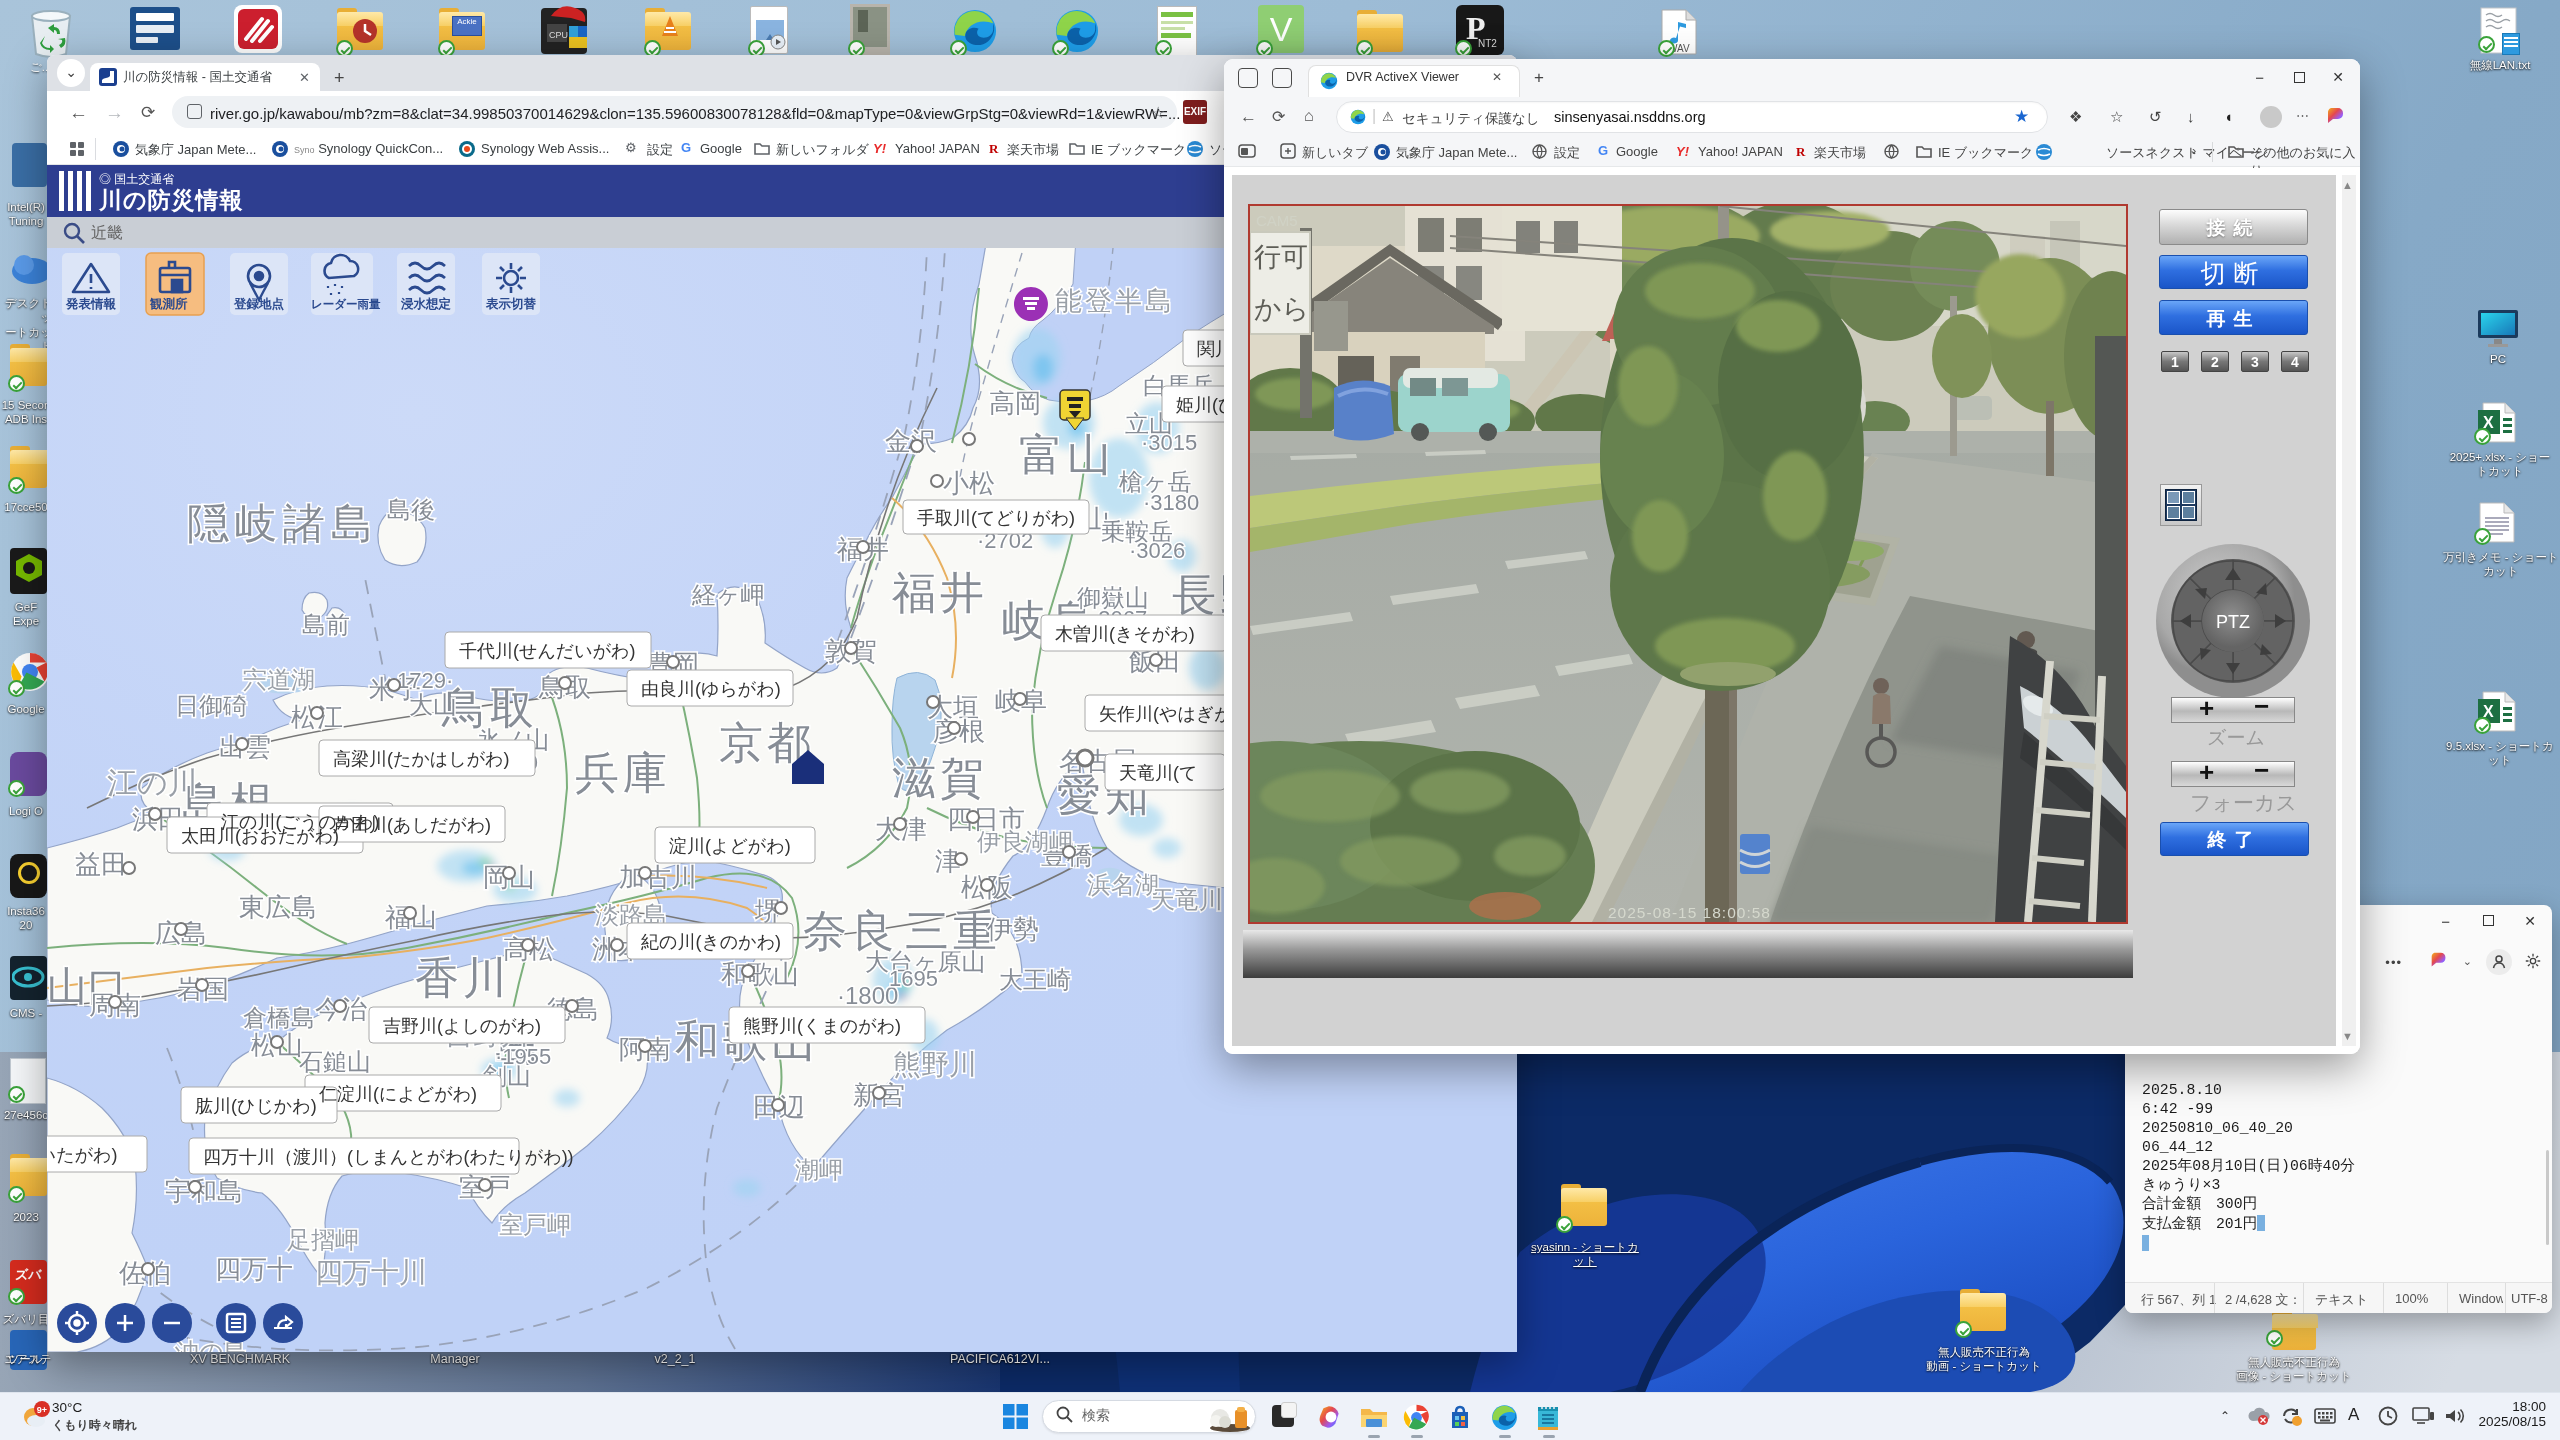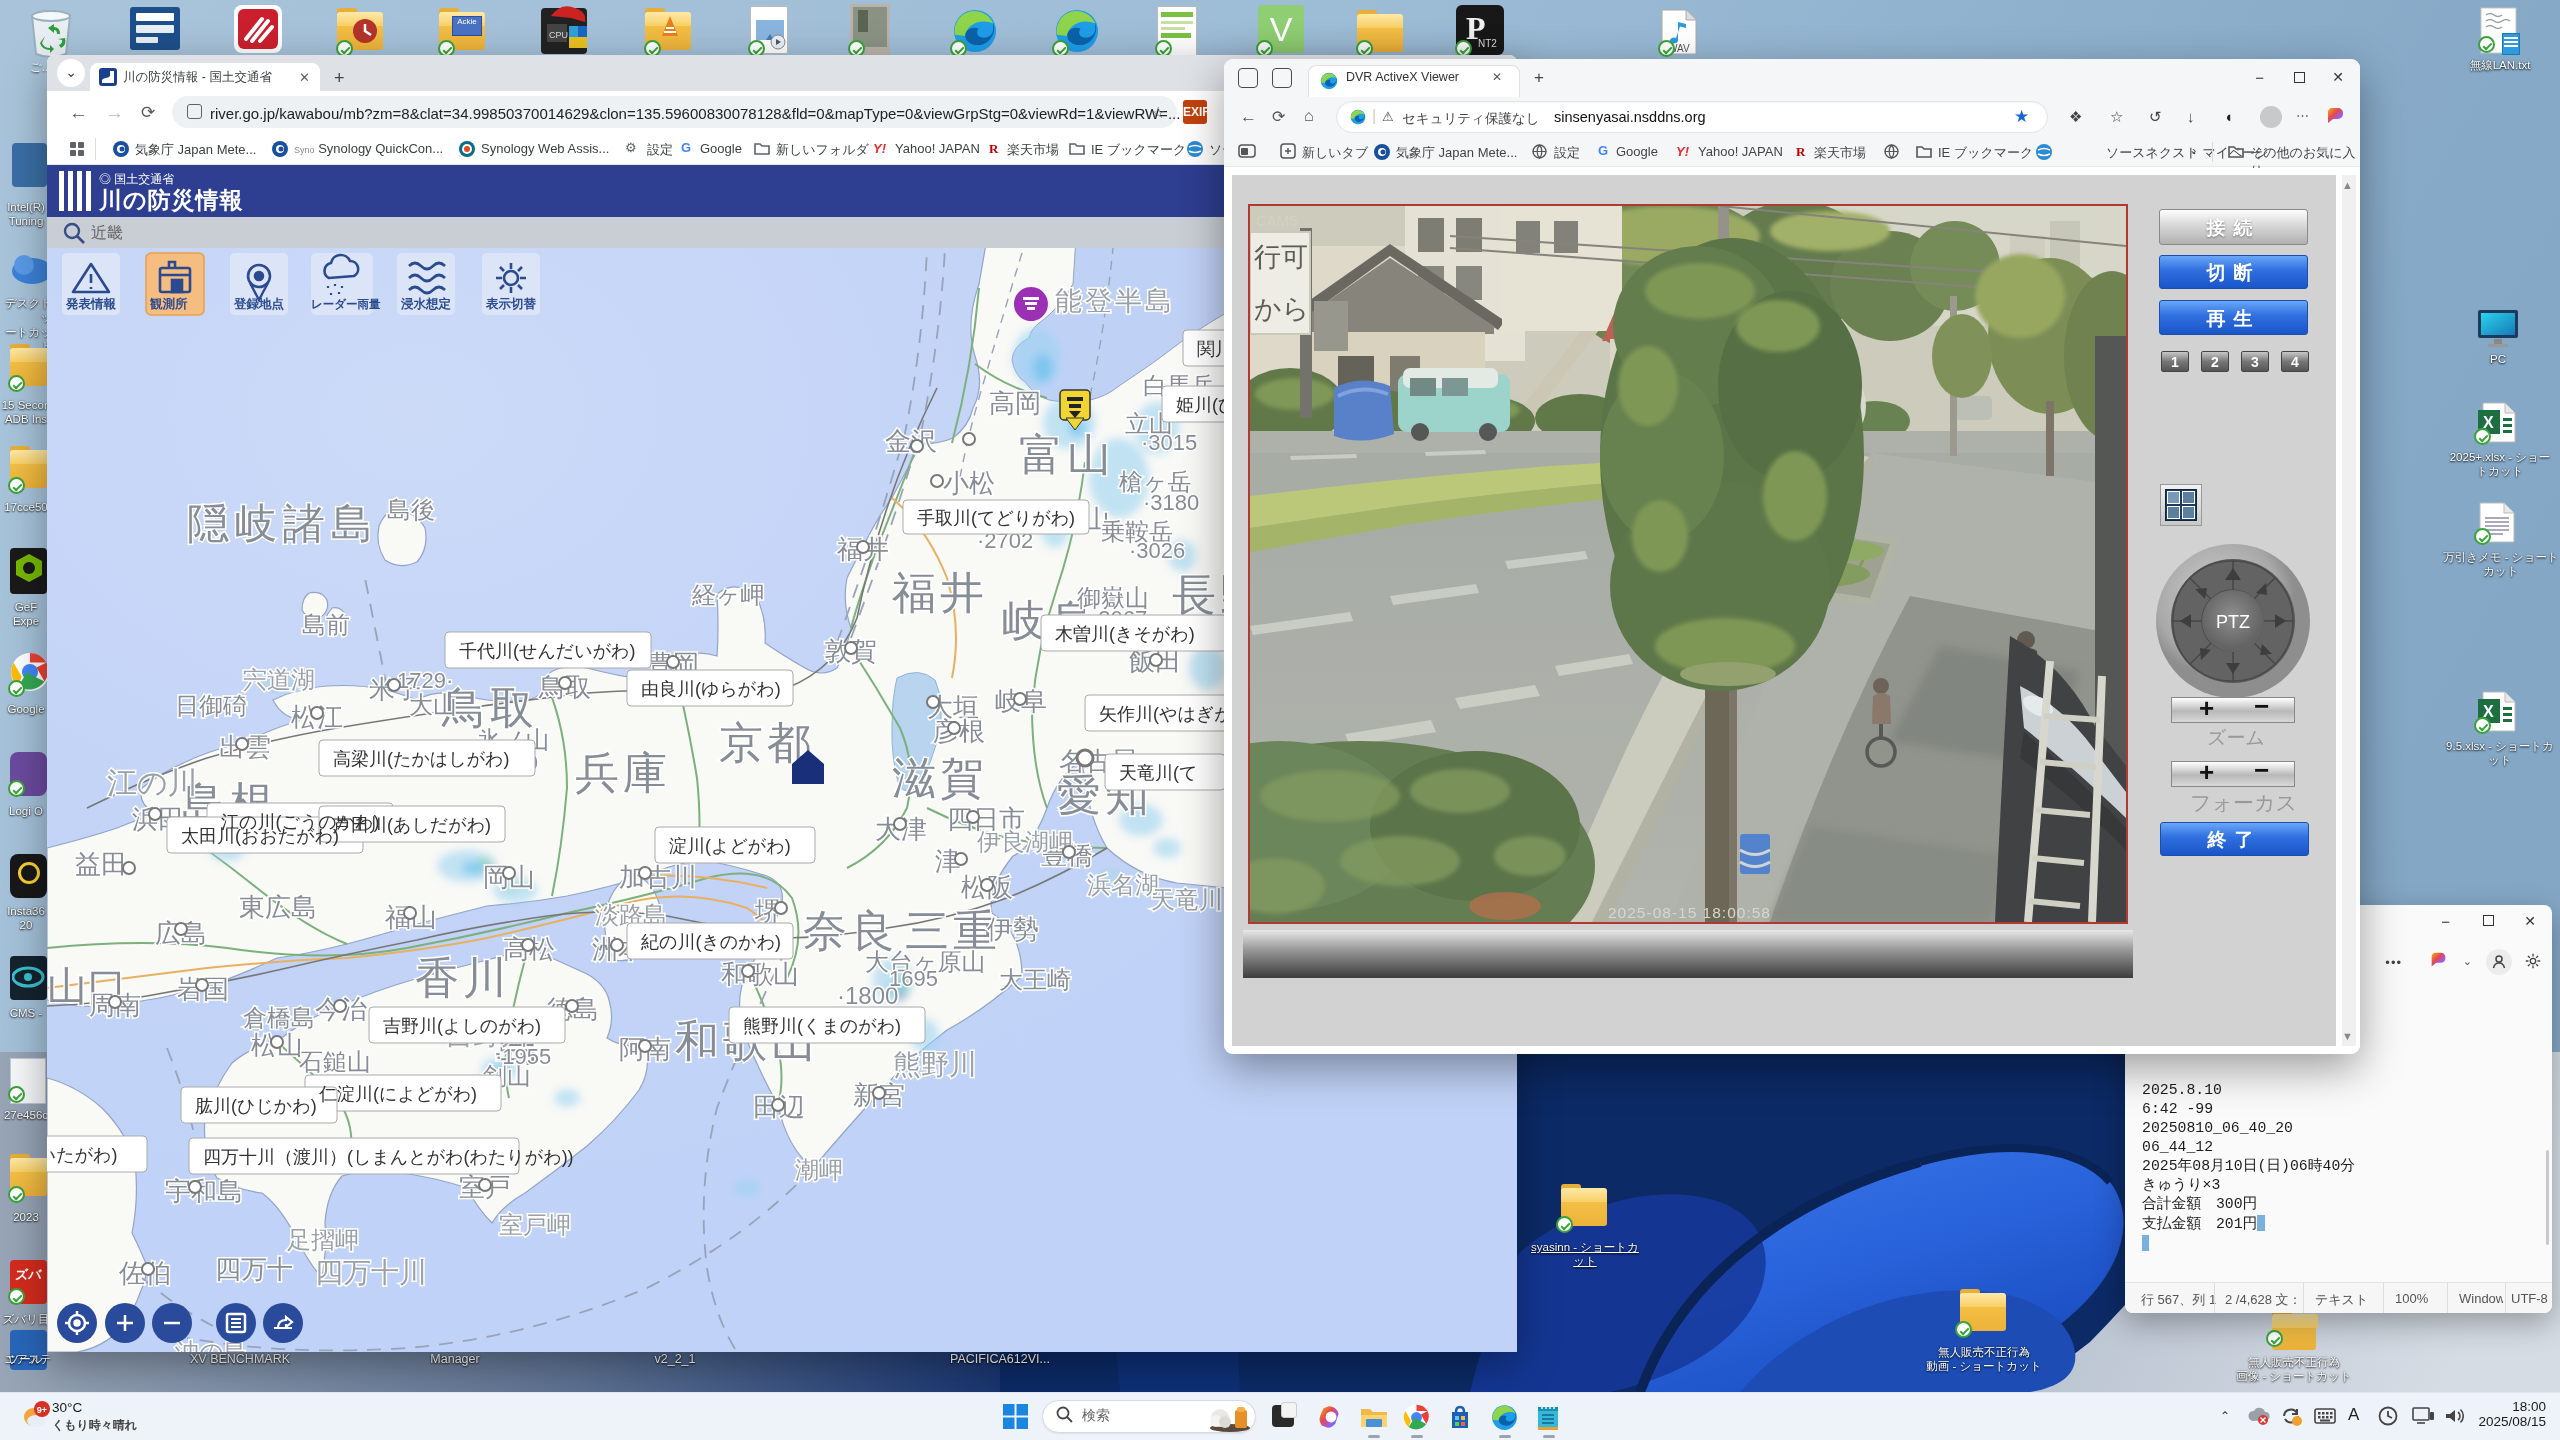--- a/index.html
+++ b/index.html
@@ -296,21 +296,21 @@
   <div class="abs" style="left:287px;top:13px;font-size:18px;color:#444;">+</div>
 
   <div class="abs" style="left:0;top:36px;width:100%;height:43px;background:#fff;"></div>
   <div class="abs" style="left:22px;top:47px;font-size:19px;color:#555;">←</div>
   <div class="abs" style="left:58px;top:47px;font-size:19px;color:#b5b8bc;">→</div>
   <div class="abs" style="left:94px;top:47px;font-size:17px;color:#555;">⟳</div>
   <div class="abs" style="left:125px;top:41px;width:1005px;height:32px;background:#eef1f4;border-radius:16px;"></div>
   <div class="abs" style="left:140px;top:49px;width:15px;height:15px;border:1.5px solid #5f6368;border-radius:3px;"></div>
   <div class="abs" style="left:163px;top:50px;font-size:15px;color:#202124;white-space:nowrap;">river.go.jp/kawabou/mb?zm=8&amp;clat=34.99850370014629&amp;clon=135.59600830078128&amp;fld=0&amp;mapType=0&amp;viewGrpStg=0&amp;viewRd=1&amp;viewRW=...</div>
   <div class="abs" style="left:1104px;top:48px;font-size:16px;color:#5f6368;">☆</div>
-  <div class="abs" style="left:1136px;top:45px;width:24px;height:24px;background:#c2410c;border-radius:3px;color:#fff;font-size:12px;font-weight:bold;text-align:center;line-height:24px;">EXIF</div>
+  <div class="abs" style="left:1136px;top:45px;width:24px;height:24px;background:#7f1d1d;border-radius:3px;color:#fff;font-size:10px;font-weight:bold;text-align:center;line-height:24px;">EXIF</div>
 
   <div class="abs" style="left:0;top:79px;width:100%;height:31px;background:#fff;border-bottom:1px solid #e4e6e8;"></div>
   <div id="cbook" style="position:absolute;top:79px;left:0;width:100%;height:31px;font-size:13px;color:#3c4043;">
     <svg class="abs" style="left:22px;top:7px" width="16" height="16">
         <g fill="#5f6368">
           <rect x="1" y="1" width="6" height="6" rx="1"></rect>
           <rect x="9" y="1" width="6" height="6" rx="1"></rect>
           <rect x="1" y="9" width="6" height="6" rx="1"></rect>
           <rect x="9" y="9" width="6" height="6" rx="1"></rect>
         </g>
@@ -1102,21 +1102,21 @@
     <rect width="876" height="716" fill="#e2e0d4" opacity="0.16"></rect>
 
     <text x="6" y="20" font-size="15" fill="#d2d4c8" font-family="Liberation Mono" opacity=".8">CAM5</text>
     <text x="358" y="712" font-size="15.5" fill="#d5d8cd" font-family="Liberation Mono" letter-spacing="1">2025-08-15 18:00:58</text>
   </svg>
   </div>
   <div class="abs" style="left:19px;top:871px;width:890px;height:48px;background:linear-gradient(#e8e8e8,#9a9a9a 40%,#3c3c3c);"></div>
 
   <div id="ctrls">
     <div class="abs" style="left:935px;top:150px;width:149px;height:36px;background:linear-gradient(#fdfdfd,#d8d8d8 45%,#b0b0b0);border:1px solid #8a8a8a;border-radius:3px;text-align:center;line-height:36px;color:#fff;font-size:19px;font-weight:bold;letter-spacing:8px;text-shadow:0 1px 2px #777;">接続</div>
-    <div class="abs" style="left:935px;top:196px;width:149px;height:34px;background:linear-gradient(#6aa6f8,#2f6fe0 45%,#1a55c8);border:1px solid #1a4fae;border-radius:3px;text-align:center;line-height:34px;color:#fff;font-size:19px;font-weight:bold;letter-spacing:8px;">切断</div>
+    <div class="abs" style="left:935px;top:196px;width:149px;height:34px;background:linear-gradient(#6aa6f8,#2f6fe0 45%,#1a55c8);border:1px solid #1a4fae;border-radius:3px;text-align:center;line-height:34px;color:#fff;font-size:25px;font-weight:normal;letter-spacing:8px;">切断</div>
     <div class="abs" style="left:935px;top:241px;width:149px;height:35px;background:linear-gradient(#6aa6f8,#2f6fe0 45%,#1a55c8);border:1px solid #1a4fae;border-radius:3px;text-align:center;line-height:35px;color:#fff;font-size:19px;font-weight:bold;letter-spacing:8px;">再生</div>
     <div class="abs" style="left:937px;top:292px;width:28px;height:21px;background:linear-gradient(#c8c8c8,#777 50%,#555);border:1px solid #444;border-radius:2px;text-align:center;line-height:21px;color:#fff;font-size:14px;font-weight:bold;">1</div>
     <div class="abs" style="left:977px;top:292px;width:28px;height:21px;background:linear-gradient(#c8c8c8,#777 50%,#555);border:1px solid #444;border-radius:2px;text-align:center;line-height:21px;color:#fff;font-size:14px;font-weight:bold;">2</div>
     <div class="abs" style="left:1017px;top:292px;width:28px;height:21px;background:linear-gradient(#c8c8c8,#777 50%,#555);border:1px solid #444;border-radius:2px;text-align:center;line-height:21px;color:#fff;font-size:14px;font-weight:bold;">3</div>
     <div class="abs" style="left:1057px;top:292px;width:28px;height:21px;background:linear-gradient(#c8c8c8,#777 50%,#555);border:1px solid #444;border-radius:2px;text-align:center;line-height:21px;color:#fff;font-size:14px;font-weight:bold;">4</div>
     <div class="abs" style="left:936px;top:425px;width:42px;height:42px;background:linear-gradient(#f2f2f2,#c8c8c8);border:1px solid #999;"></div>
     <div class="abs" style="left:941px;top:430px;width:32px;height:32px;background:#1e3a5f;border:1px solid #0f2440;"></div>
     <div class="abs" style="left:943px;top:432px;width:13px;height:13px;background:#7a99b8;border:1px solid #fff;"></div>
     <div class="abs" style="left:958px;top:432px;width:13px;height:13px;background:#5d7f9e;border:1px solid #fff;"></div>
     <div class="abs" style="left:943px;top:447px;width:13px;height:13px;background:#5d7f9e;border:1px solid #fff;"></div>

